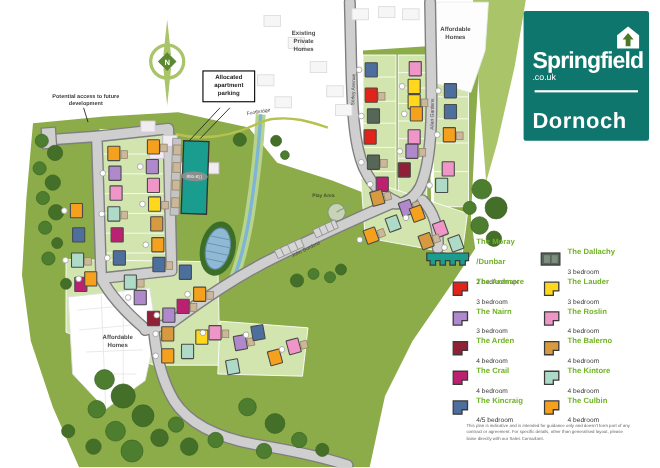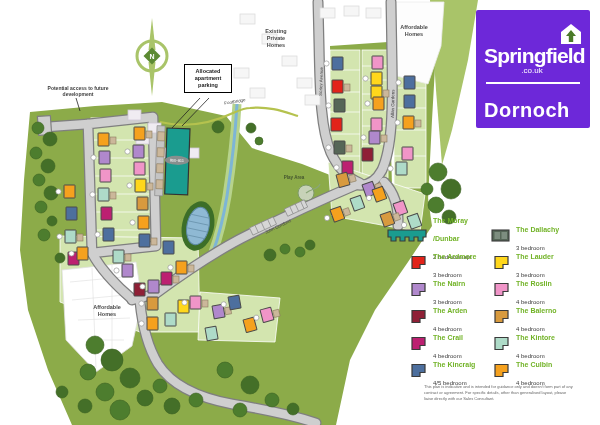--- a/index.html
+++ b/index.html
@@ -5,26 +5,26 @@
   html,body{margin:0;padding:0;background:#fff;}
   #stage{position:relative;width:600px;height:425px;background:#ffffff;overflow:hidden;
          font-family:"Liberation Sans",sans-serif;}
   #mapsvg{position:absolute;left:0;top:0;}
   .maplabel{position:absolute;color:#3d3d3d;font-weight:bold;text-align:center;line-height:1.25;}
   .lbl-tiny{font-size:5px;}
   .lbl-area{font-size:5.5px;color:#4a4a4a;}
   .boxlabel{position:absolute;background:#fff;border:1px solid #000;color:#1c1c1c;
             font-size:5.5px;font-weight:bold;text-align:center;line-height:1.3;padding:3px 2px;}
   
-  .logo{position:absolute;left:476px;top:10px;width:114px;height:118px;background:#6d28d9;
+  .logo{position:absolute;left:476px;top:10px;width:114px;height:118px;background:#0f766e;
         border-radius:2px;color:#fff;box-sizing:border-box;padding:8px 8px 0 8px;}
   .logo .brandrow{position:relative;margin-top:26px;}
   .logo .brand{font-size:21px;font-weight:bold;letter-spacing:-0.8px;}
   .logo .houseicon{position:absolute;right:-2px;top:-22px;}
-  .logo .tld{font-size:8px;text-align:center;margin-top:-2px;padding-right:2px;}
+  .logo .tld{font-size:8px;text-align:left;margin-top:-2px;padding-right:2px;}
   .logo .rule{border-top:2px solid #fff;margin:7px 2px 6px 2px;}
   .logo .dev{font-size:20px;font-weight:bold;letter-spacing:0.5px;margin-top:15px;}
   
   .legend{position:absolute;left:381px;top:222px;width:218px;}
   .lcol{position:absolute;top:0;}
   .lcol.c1{left:0;width:104px;}
   .lcol.c2{left:107px;width:110px;}
   .litem{display:flex;align-items:center;height:27px;}
   .licon{flex:0 0 auto;display:flex;justify-content:flex-end;align-items:center;}
   .c1 .licon{width:46px;}

